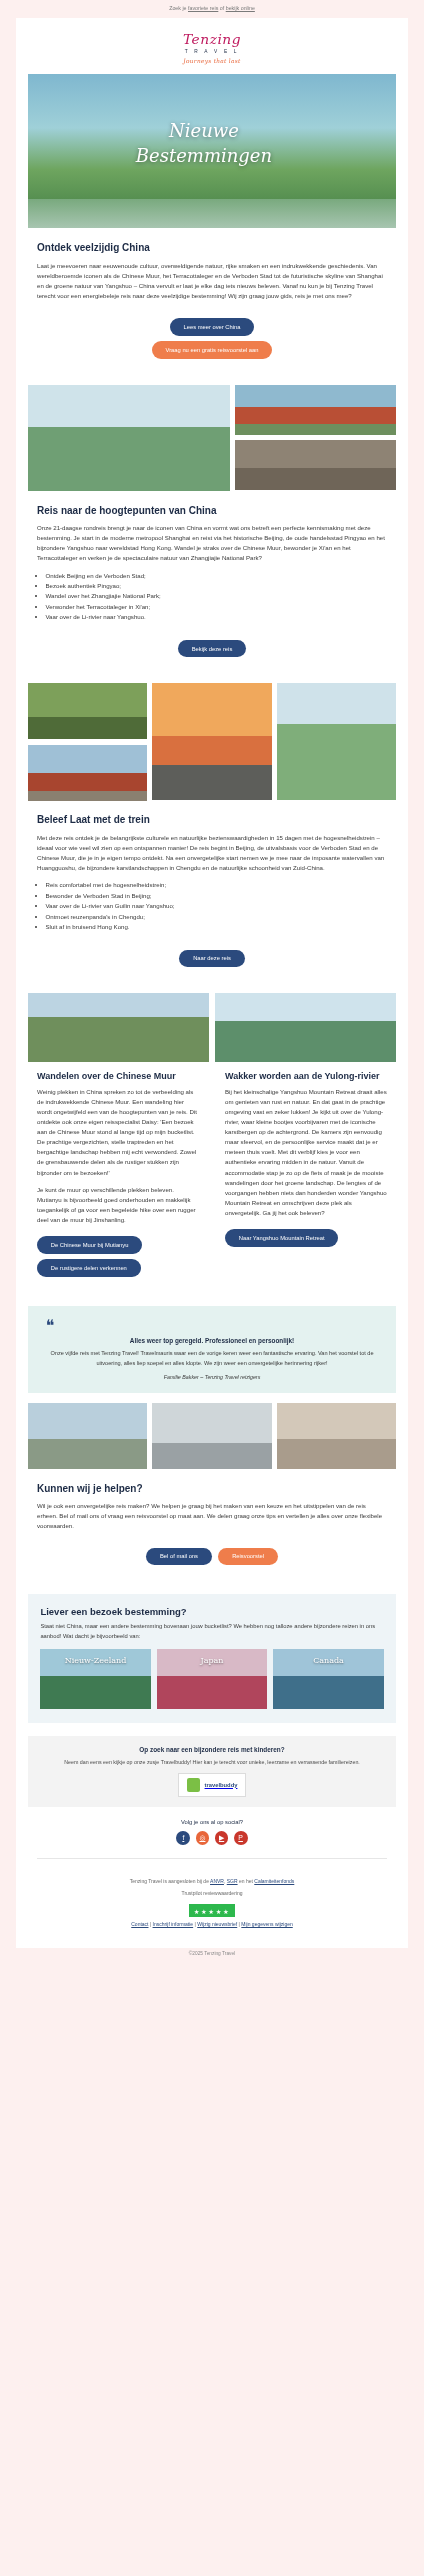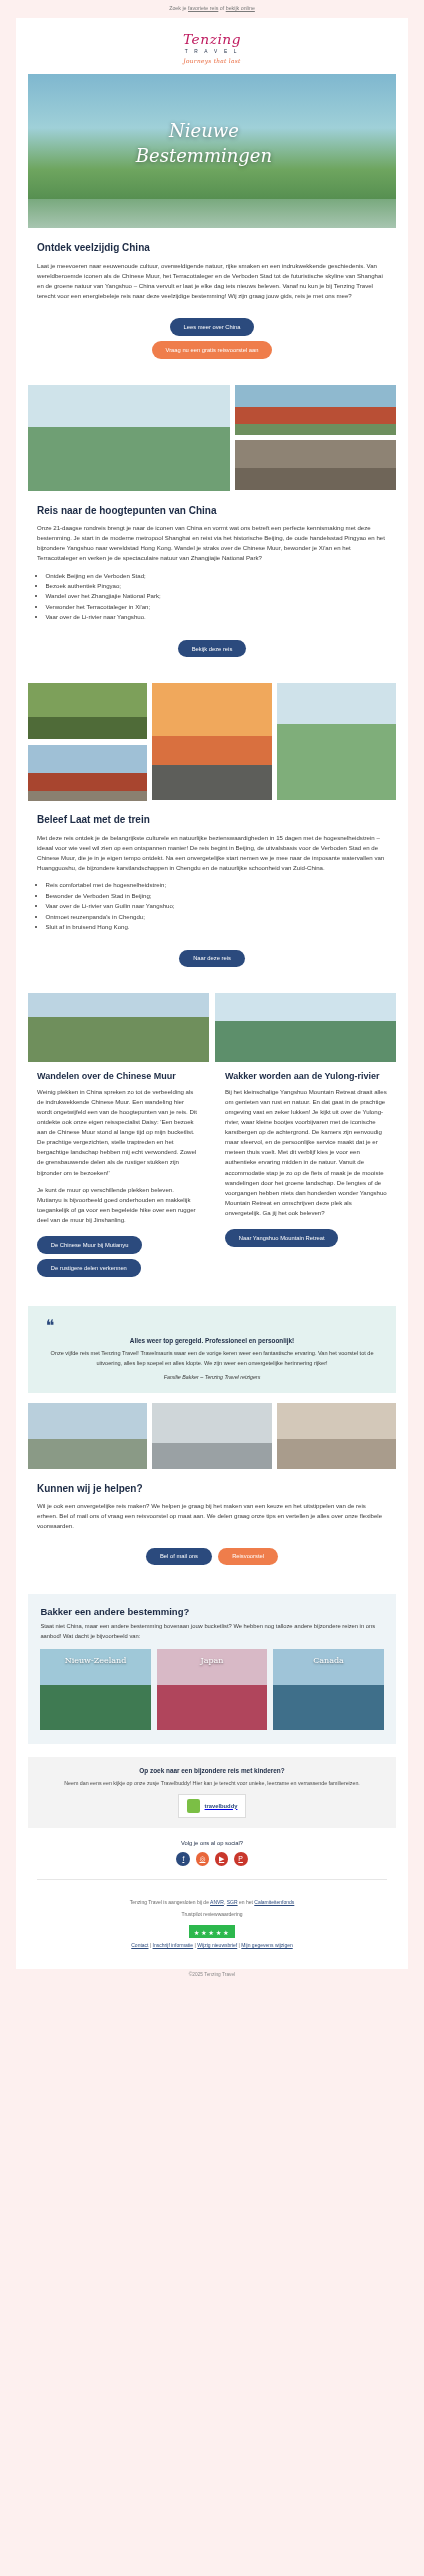--- a/index.html
+++ b/index.html
@@ -165,21 +165,21 @@
   .quote .qtext { font-size: 5.6px; line-height:1.7; color:#3a3a3a; }
   .quote .qauthor { font-size:5.3px; color:#3a3a3a; margin-top:5.3px; font-style:italic;}
 
   .cta-row { text-align:center; padding: 1.1px 0 13.8px; }
   .cta-row .btn { margin: 2.7px 2.1px; }
 
   .dest-block { margin: 12.7px 11.7px 0; background:#eef4f7; padding: 11.7px 12.7px 13.8px; }
   .dest-block h2 { font-size:9.5px; color:#1d2b45; margin:0 0 5.3px; }
   .dest-block p { font-size:5.8px; line-height:1.6; color:#3a3a3a; margin:0 0 8.5px; }
   .dest-cards { display:flex; gap:6.4px; }
-  .dest-card { flex:1; position:relative; height:81px; overflow:hidden;padding-left:36px; }
+  .dest-card { flex:1; position:relative; height:60px; overflow:hidden;padding-left:36px; }
   .dest-card .label {
     position:absolute; top:6.4px; left:0; right:0; text-align:center;
     color:#fff; font-family:"DejaVu Serif", serif; font-size:8px;
     text-shadow:0 0.5px 2.1px rgba(0,0,0,.5);
   }
 
   .kids { margin: 12.7px 11.7px 0; background:#f3f3f3; padding: 10.6px 12.7px; text-align:center; }
   .kids h3 { font-size:6.4px; color:#1d2b45; margin:0 0 4.2px; }
   .kids p { font-size:5.3px; line-height:1.6; color:#4a4a4a; margin:0 0 6.4px; }
   .travelbuddy {
@@ -331,21 +331,21 @@
     <div class="sec">
       <h2 class="section-title">Kunnen wij je helpen?</h2>
       <p class="body">Wil je ook een onvergetelijke reis maken? We helpen je graag bij het maken van een keuze en het uitstippelen van de reis erheen. Bel of mail ons of vraag een reisvoorstel op maat aan. We delen graag onze tips en vertellen je alles over onze flexibele voorwaarden.</p>
     </div>
     <div class="cta-row">
       <a class="btn btn-blue" href="#">Bel of mail ons</a>
       <a class="btn btn-orange" href="#">Reisvoorstel</a>
     </div>
 
     <div class="dest-block">
-      <h2>Bakker een andere bestemming?</h2>
+      <h2>Liever een bezoek bestemming?</h2>
       <p>Staat niet China, maar een andere bestemming bovenaan jouw bucketlist? We hebben nog talloze andere bijzondere reizen in ons aanbod! Wat dacht je bijvoorbeeld van:</p>
       <div class="dest-cards">
         <div class="dest-card g-nz">
           <div class="label">Nieuw-Zeeland</div>
         </div>
         <div class="dest-card g-jp">
           <div class="label">Japan</div>
         </div>
         <div class="dest-card g-ca">
           <div class="label">Canada</div>

